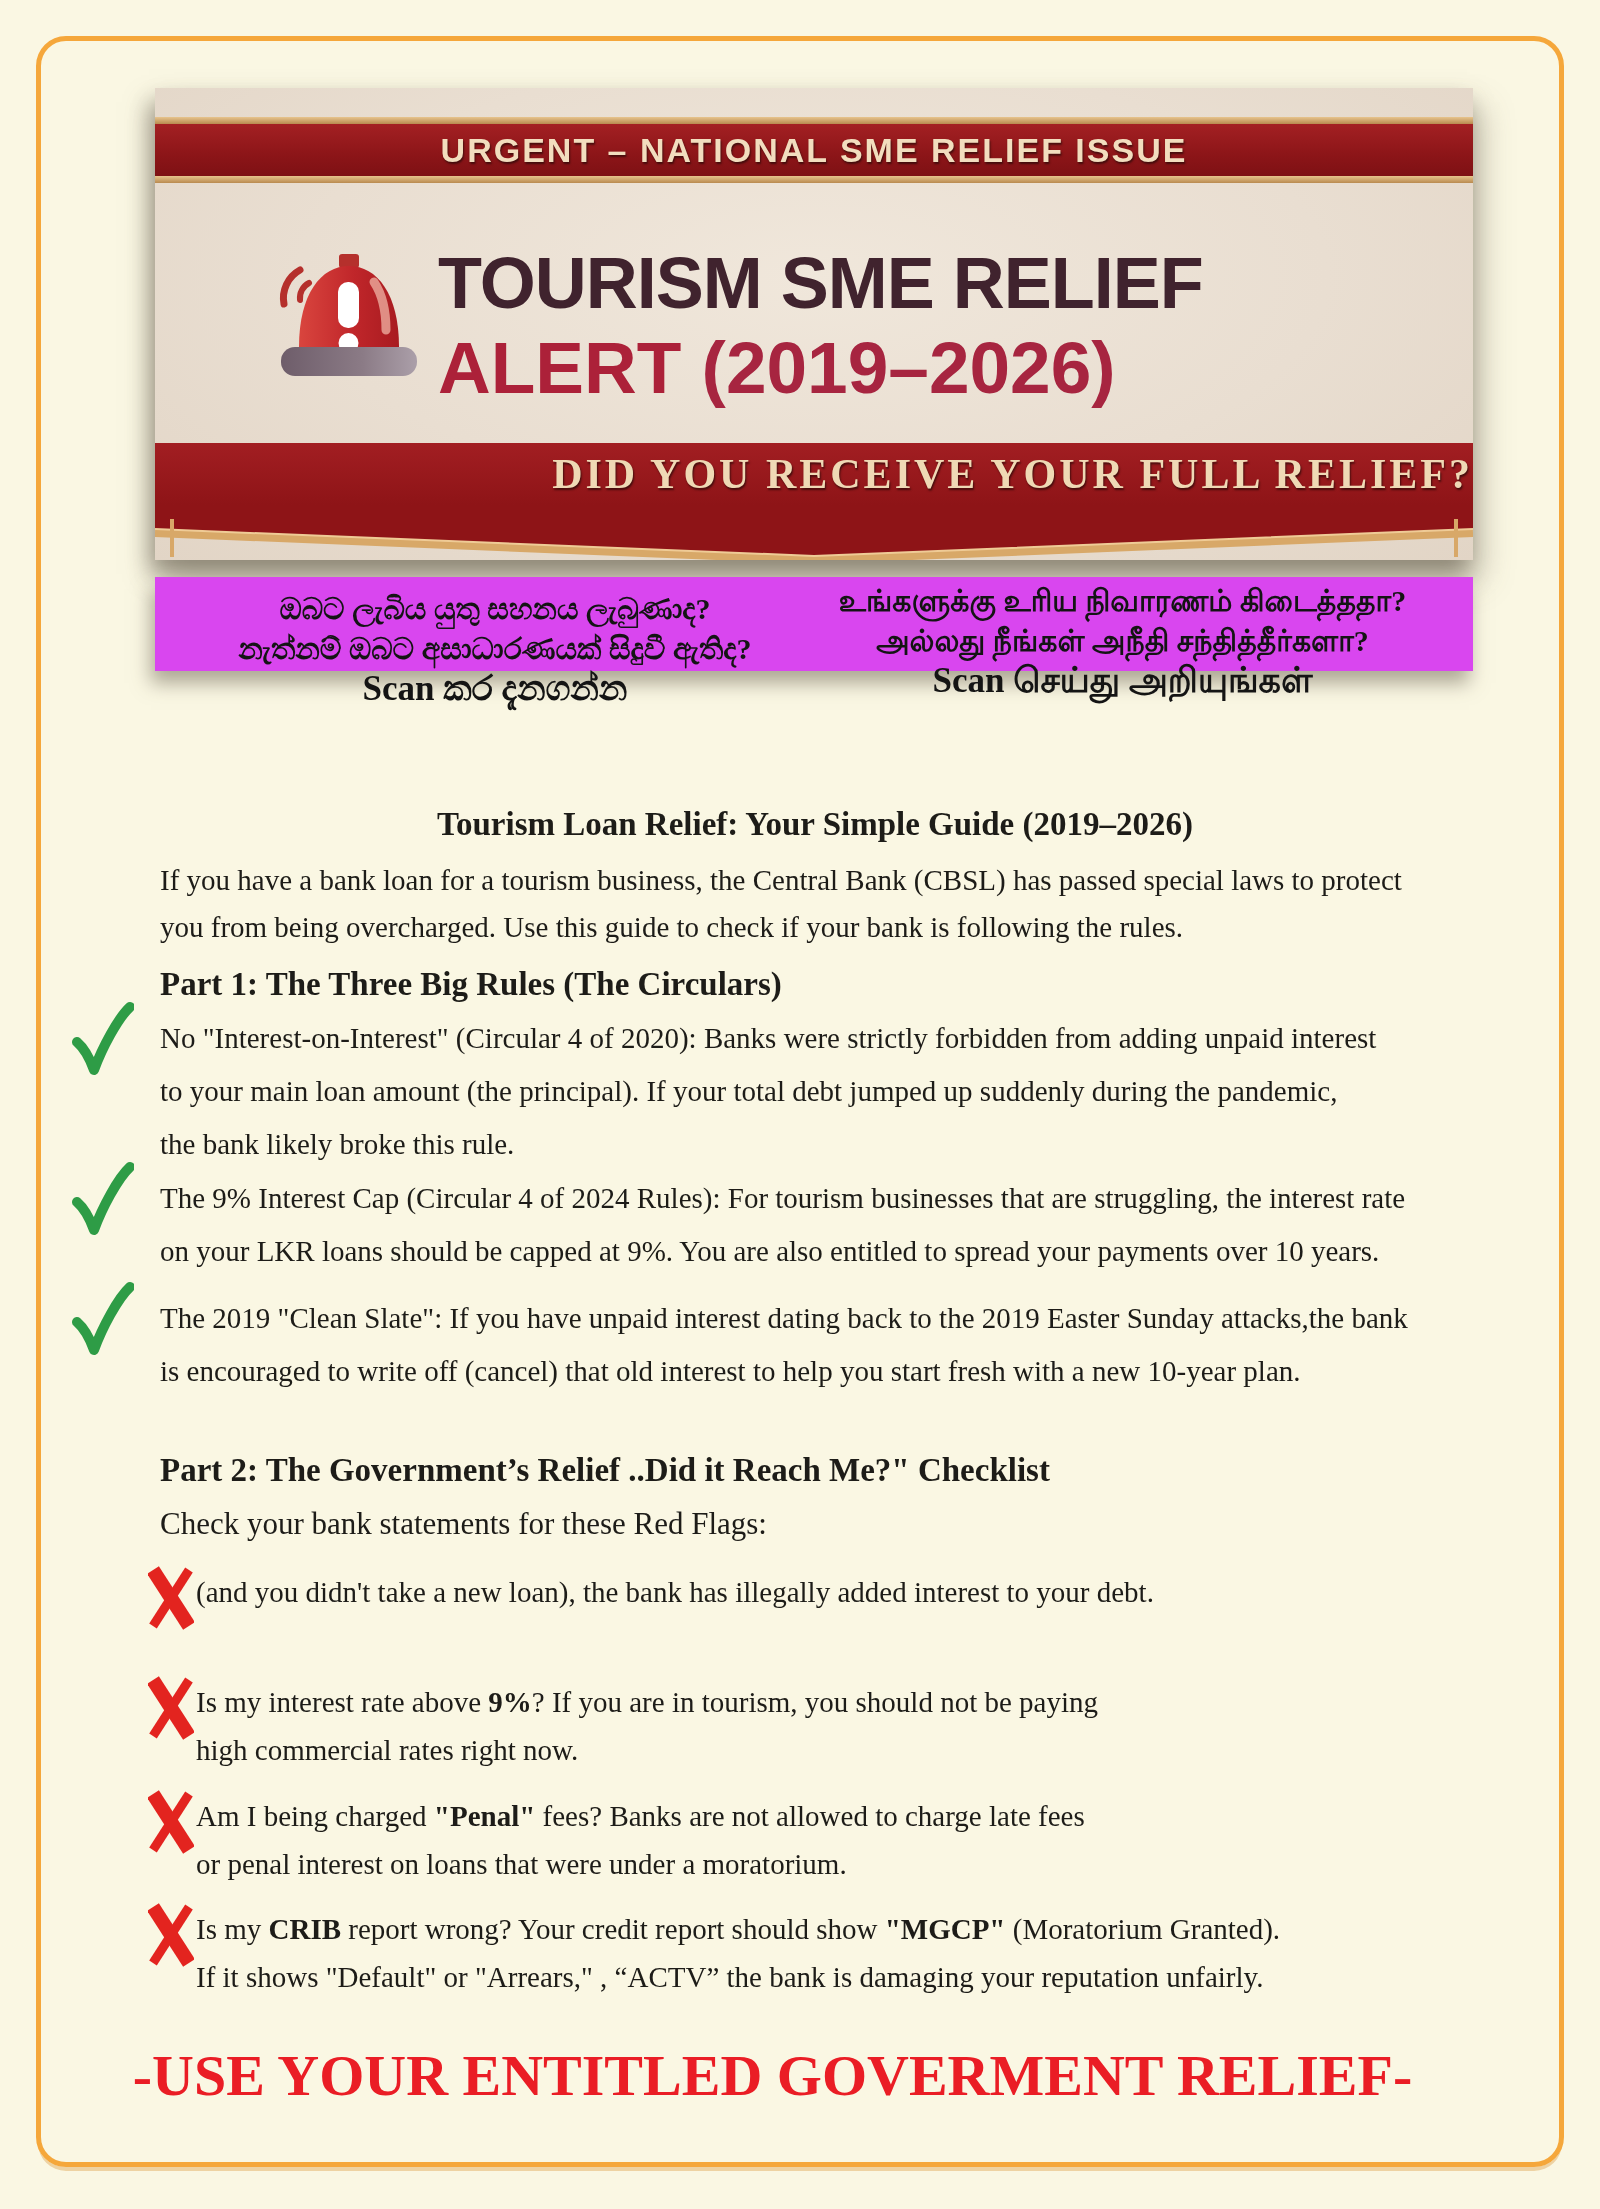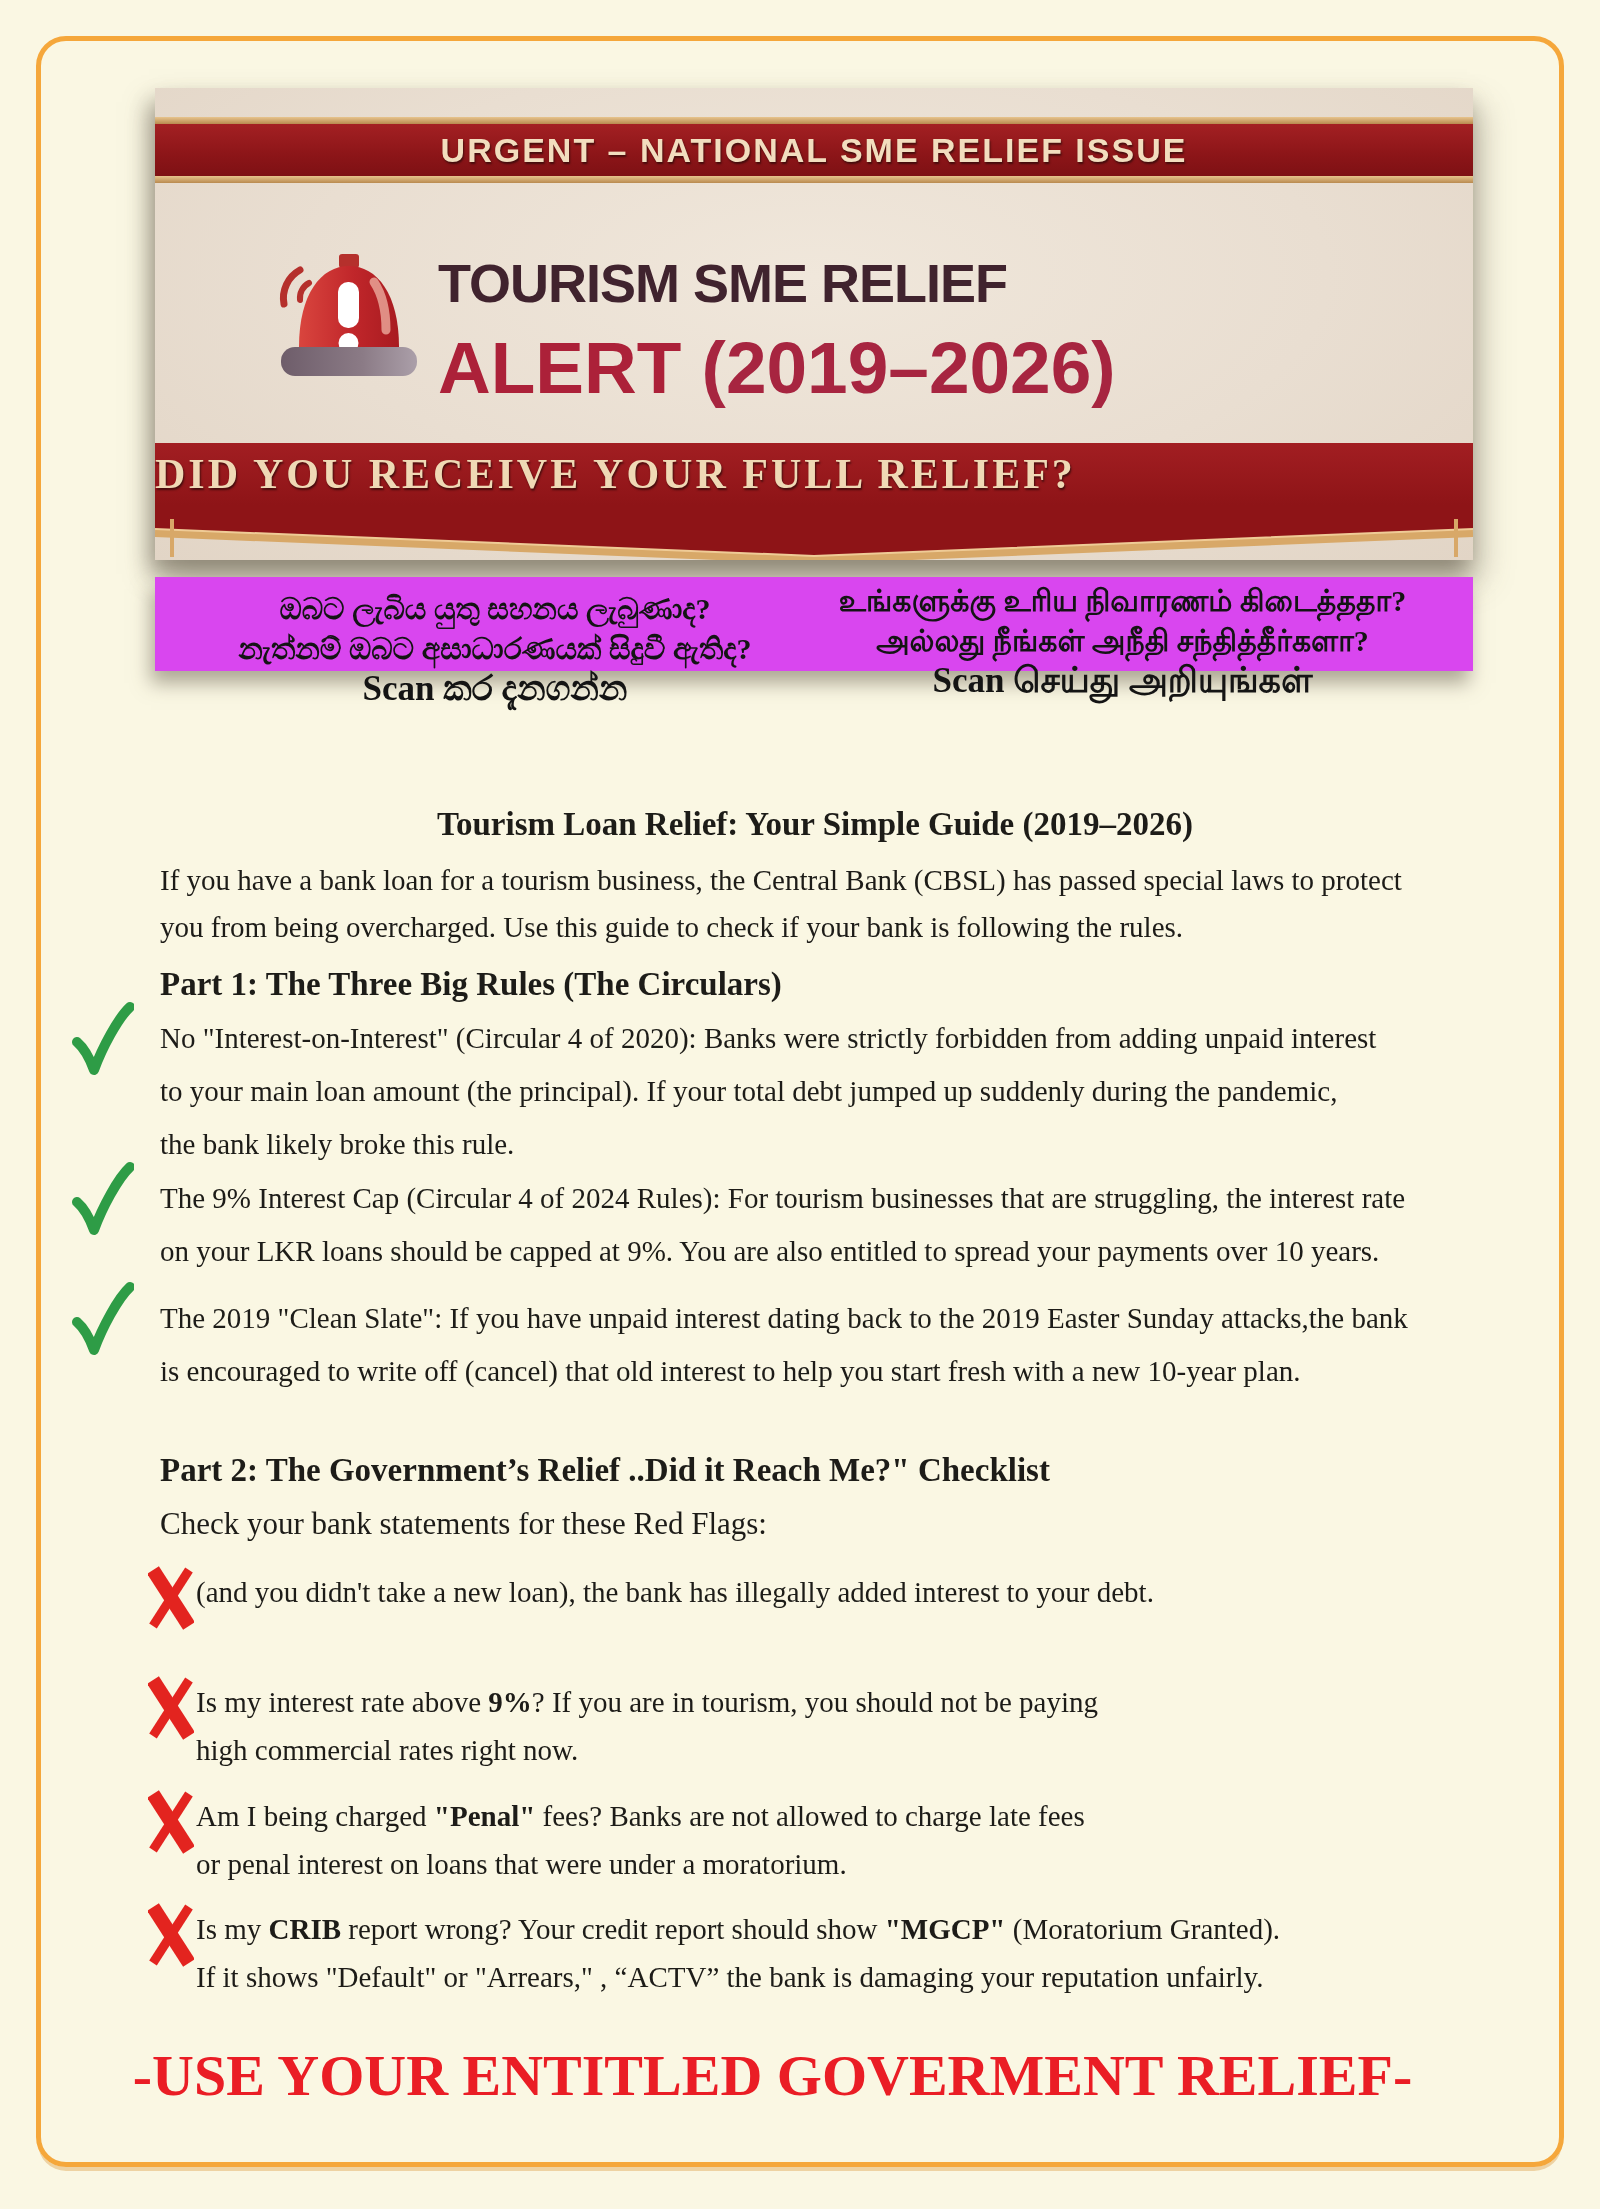--- a/index.html
+++ b/index.html
@@ -16,27 +16,27 @@
   .stripe{position:absolute;left:0;width:1318px;height:7px;
         background:linear-gradient(#E7C48D,#B98A4F);}
   .stripe.s1{top:29px;} .stripe.s2{top:88px;}
   .ribbon1{position:absolute;left:0;top:36px;width:1318px;height:52px;
         background:linear-gradient(#A32023,#8C1518 60%,#7E1114);
         display:flex;align-items:center;justify-content:center;}
   .ribbon1 span{font-family:Liberation Sans, sans-serif;font-weight:bold;font-size:34px;
         letter-spacing:2px;color:#F2DDBE;text-shadow:1px 2px 2px rgba(40,10,8,.7);}
   .siren{position:absolute;left:107px;top:160px;}
   .btitle1{position:absolute;left:283px;top:152px;font-family:"Liberation Sans",sans-serif;
-        font-weight:bold;font-size:54px;letter-spacing:-1px;color:#40232E;line-height:86px;}
+        font-weight:bold;font-size:72px;letter-spacing:-1px;color:#40232E;line-height:86px;}
   .btitle2{position:absolute;left:283px;top:240px;font-family:"Liberation Sans",sans-serif;
         font-weight:bold;font-size:73px;line-height:80px;color:#AC2139;}
   .btitle2 .alert-years{font-weight:bold;color:#A72540;}
   .ribbon2{position:absolute;left:0;top:355px;width:1318px;height:62px;
         background:linear-gradient(#A21E22,#8E1417);
-        display:flex;align-items:center;justify-content:flex-start;}
+        display:flex;align-items:center;justify-content:flex-end;}
   .ribbon2 span{font-size:42px;font-weight:bold;letter-spacing:3px;color:#EFD9B5;
         text-shadow:1px 2px 2px rgba(40,10,8,.75);}
   .chevron{position:absolute;left:0;top:417px;}
   .lang-strip{position:absolute;left:0;top:489px;width:1318px;height:94px;background:#d946ef;
         box-shadow:-4px 12px 18px rgba(96,88,72,.5);}
   .lang{position:absolute;top:0;font-weight:bold;color:#141414;}
   .lang div{height:40px;line-height:40px;font-size:30px;white-space:nowrap;}
   .lang.sinhala{left:55px;width:570px;text-align:center;padding-top:12px;}
   .lang.tamil{left:635px;width:665px;text-align:center;padding-top:4px;}
   .lang .scan{font-size:35px;}

